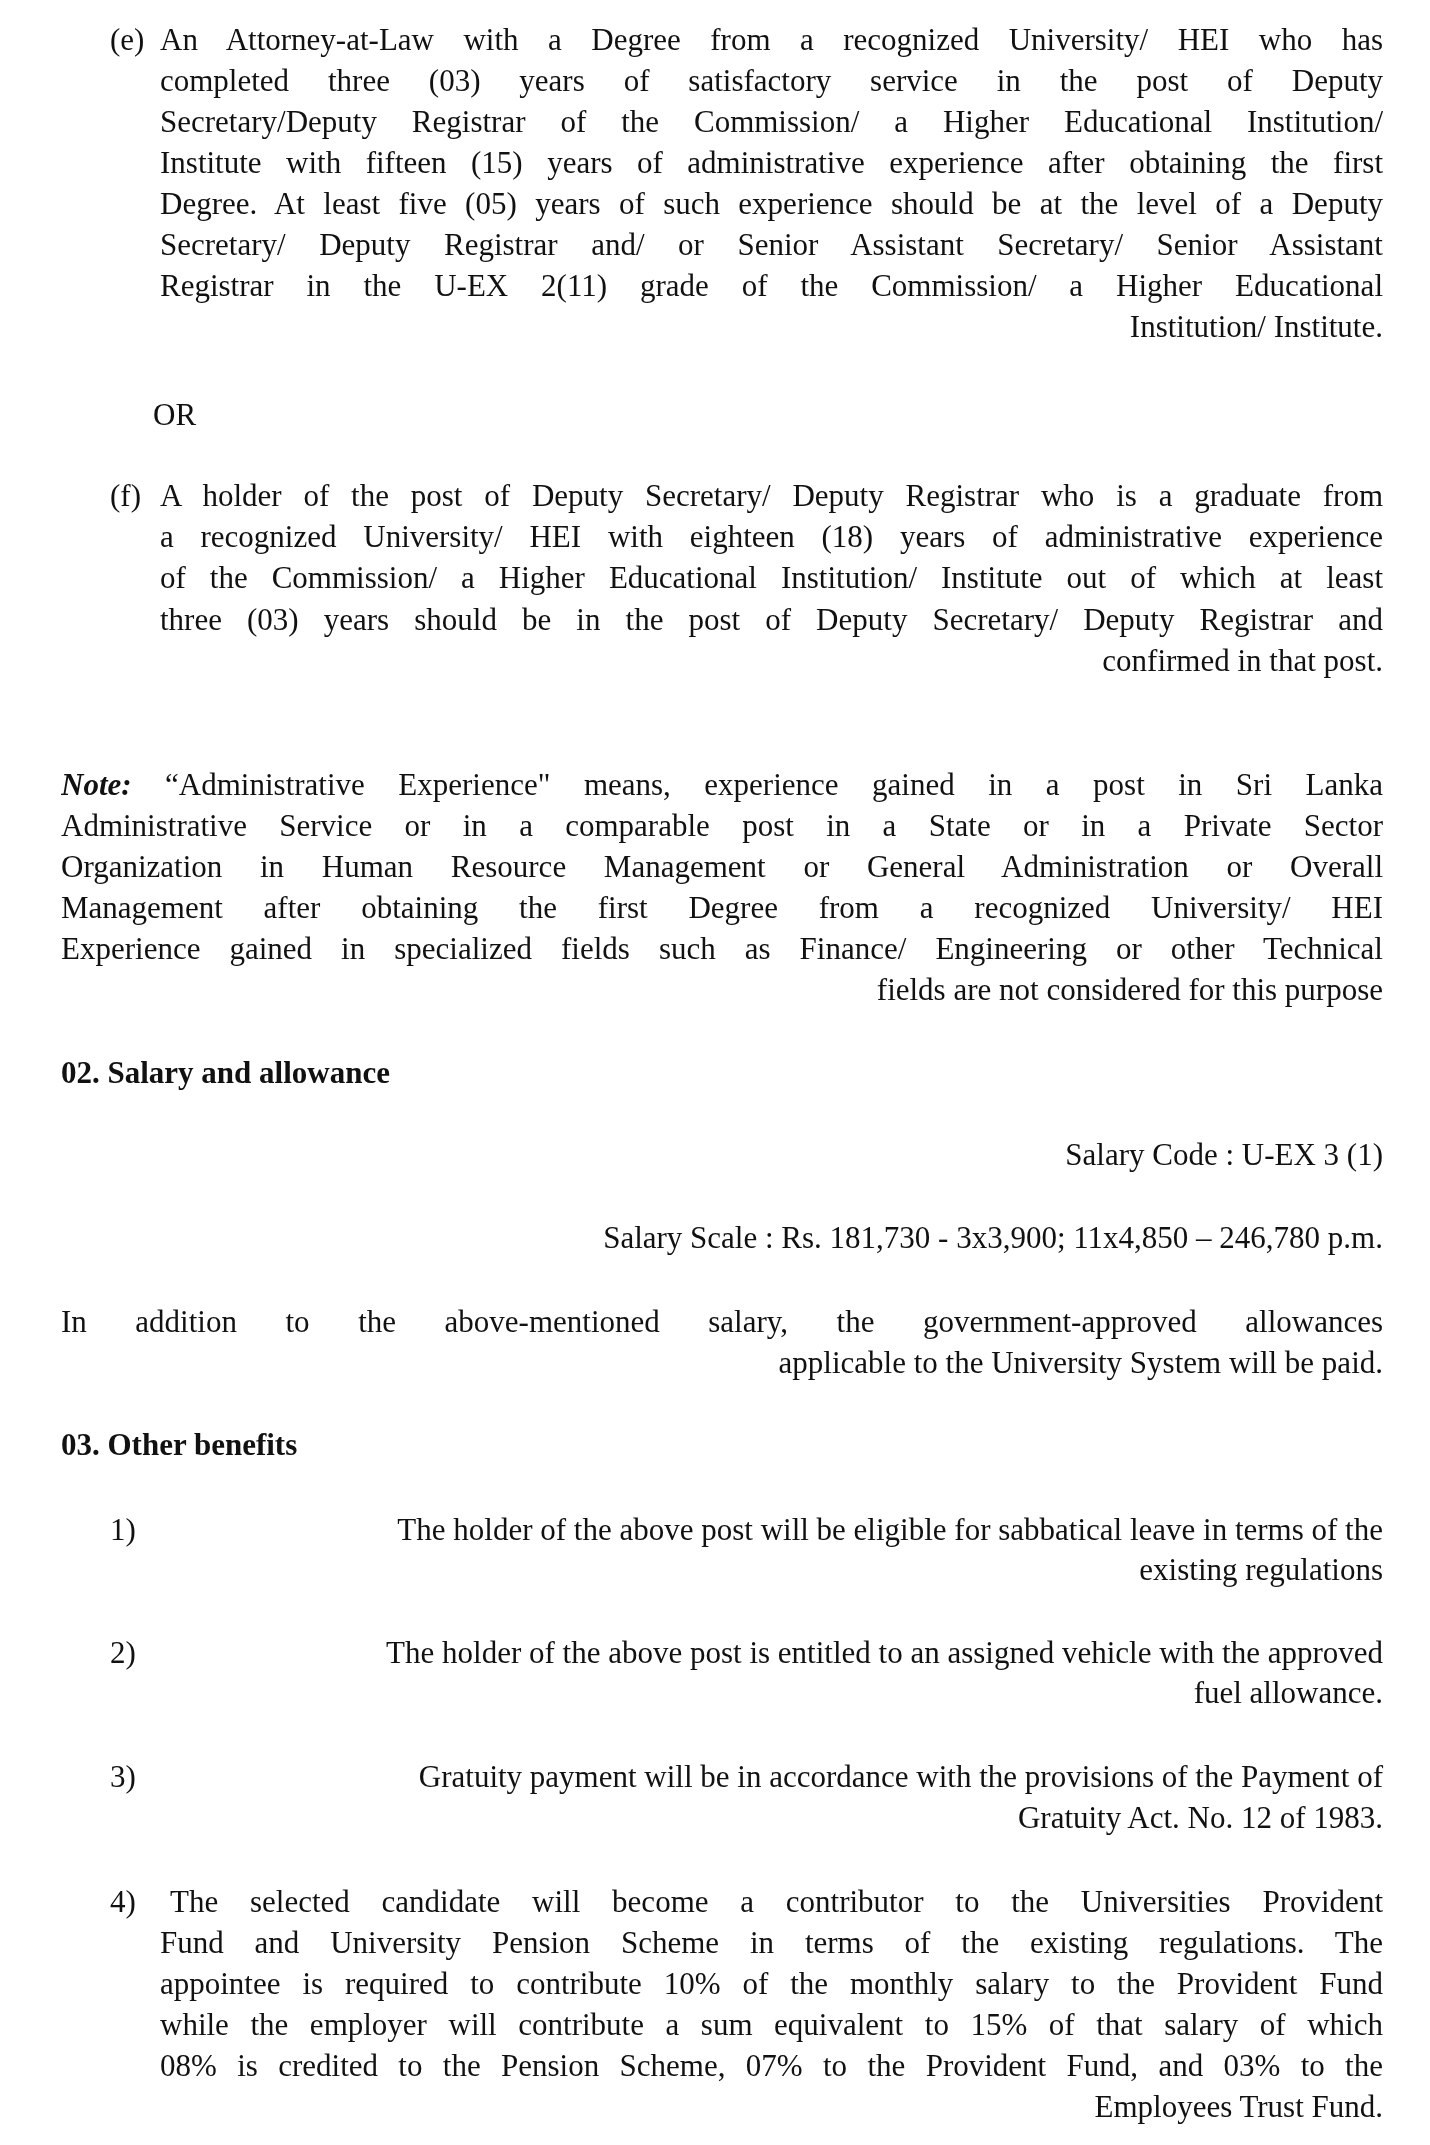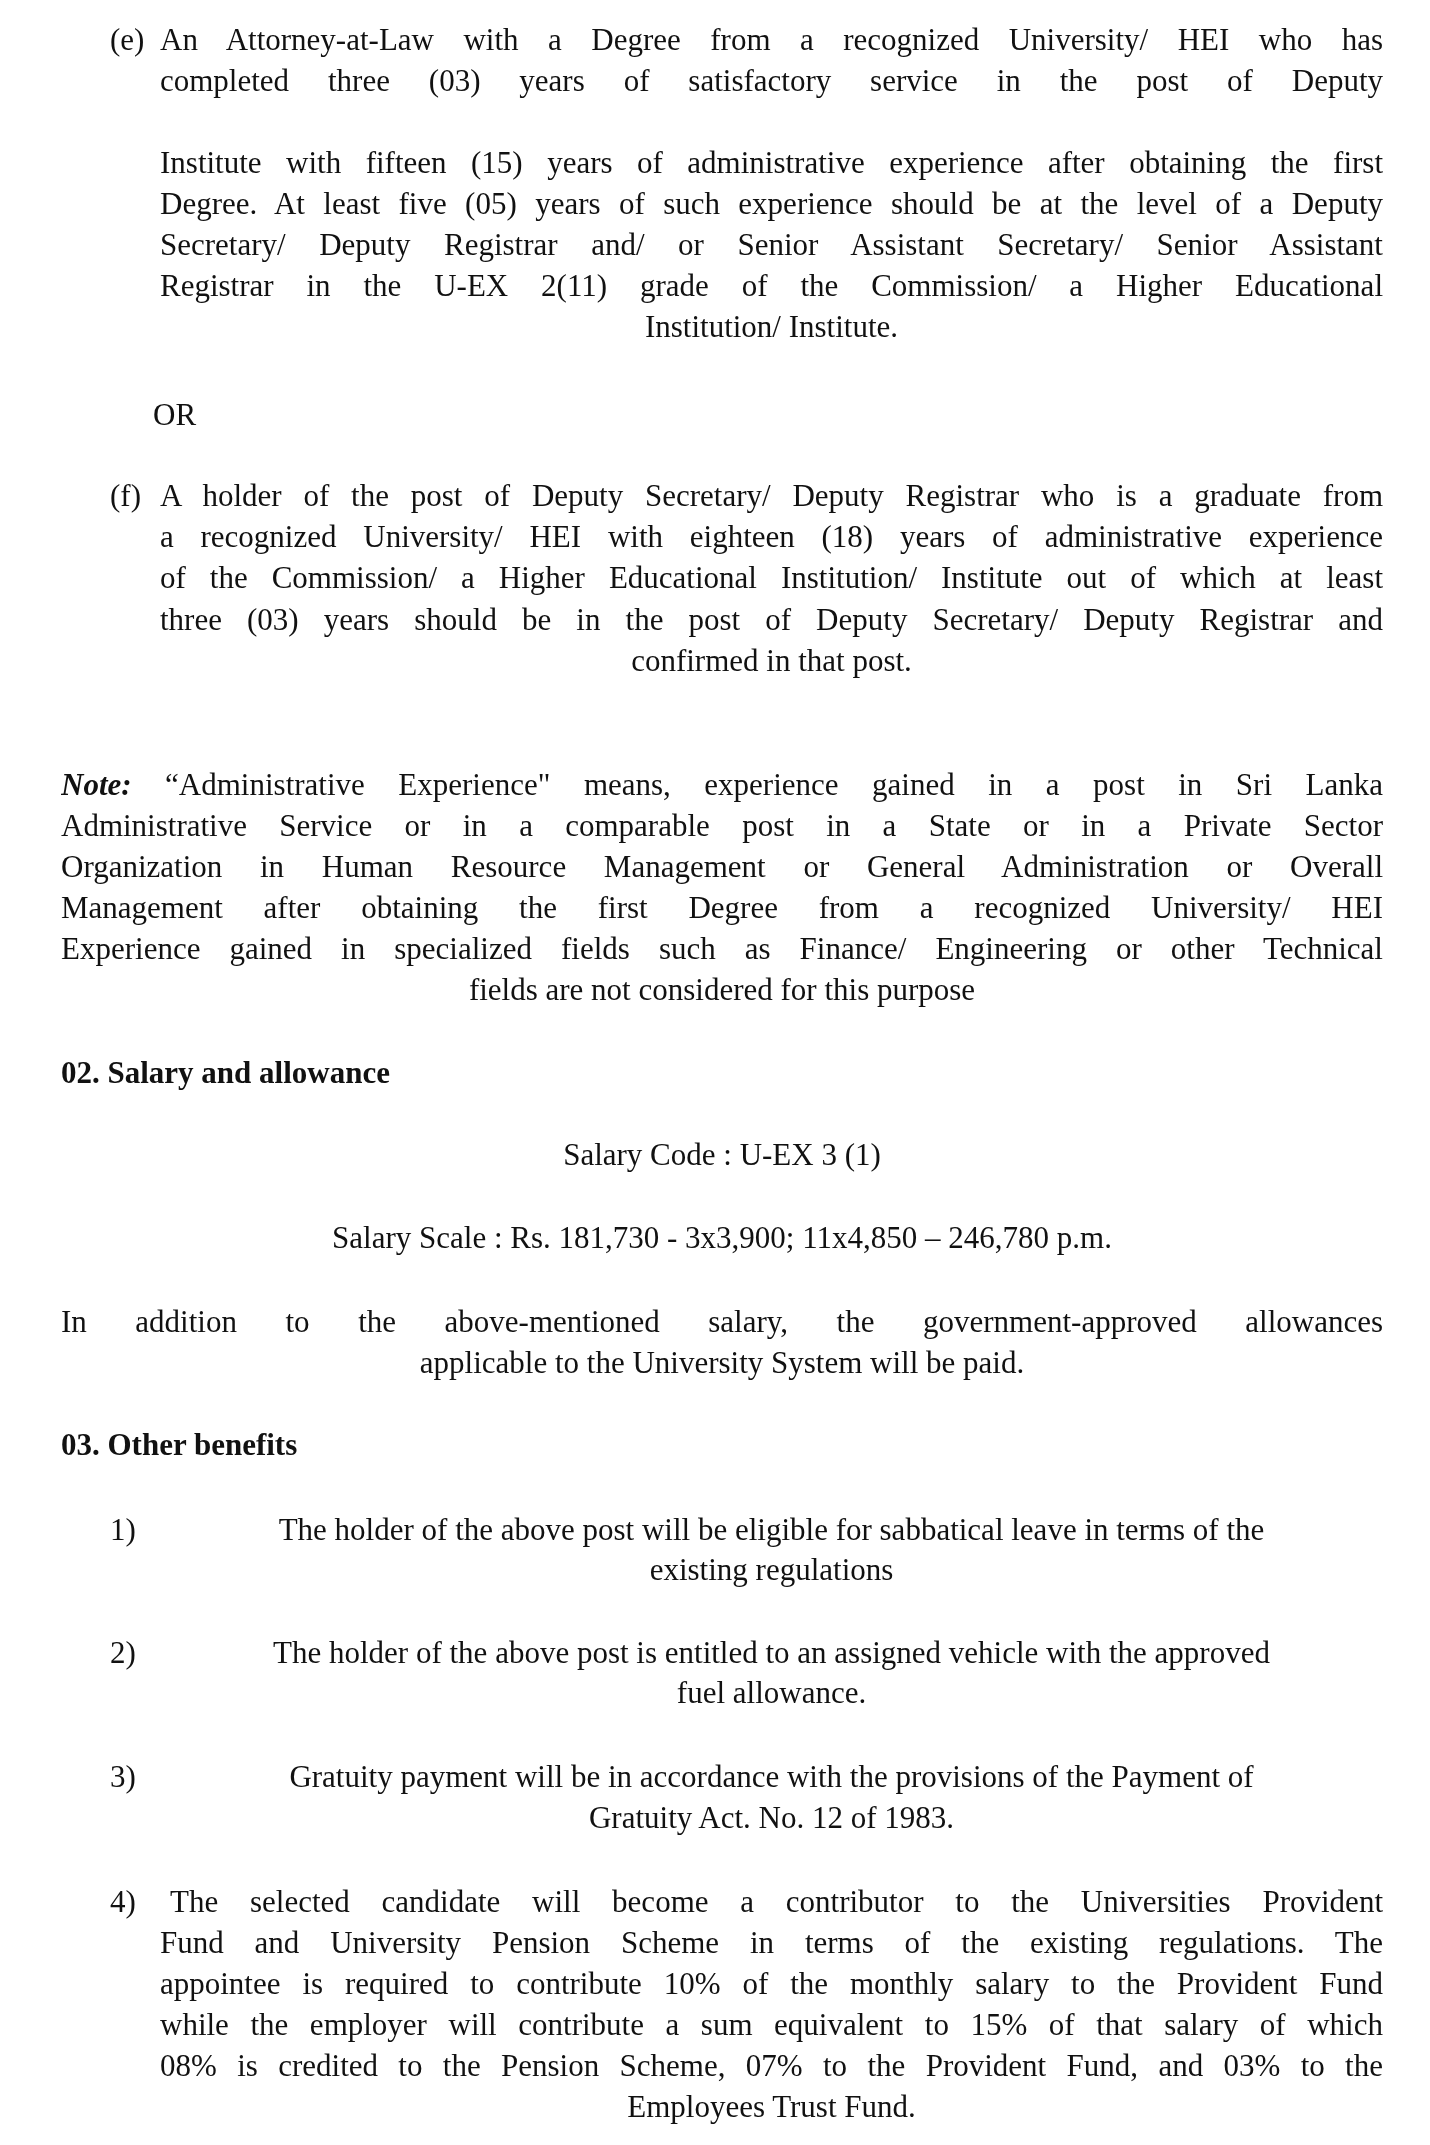--- a/index.html
+++ b/index.html
@@ -1,36 +1,37 @@
 <!DOCTYPE html>
 <html><head>
 <meta charset="utf-8">
 <style>
   html, body { margin: 0; padding: 0; background: #ffffff; }
   body { width: 1430px; height: 2145px; position: relative; overflow: hidden;
          font-family: "Liberation Serif", serif; color: #111111; }
   .page { position: absolute; left: 0; top: 0; width: 1430px; height: 2145px; background: #ffffff; }
   .ln { position: absolute; font-size: 31px; line-height: 36px; height: 36px; white-space: nowrap; }
   .just { text-align: justify; text-align-last: justify; white-space: normal; overflow: hidden; }
-  .left { text-align: center; }
+  .left { text-align: right; }
   .ind { left: 160px; width: 1223px; }
   .full { left: 61px; width: 1322px; }
   .marker { position: absolute; font-size: 31px; line-height: 36px; left: 110px; }
   .heading { position: absolute; left: 61px; font-size: 31px; line-height: 36px; font-weight: bold;
              text-decoration-thickness: 3px; text-underline-offset: 4px; }
   .bold { font-weight: bold; font-style: italic; }
 </style>
 </head>
 <body>
 
 <div class="page">
 
   <span class="marker" style="top:22px">(e)</span>
   <div class="ln ind just" style="top:22px">An Attorney-at-Law with a Degree from a recognized University/ HEI who has</div>
   <div class="ln ind just" style="top:63px">completed three (03) years of satisfactory service in the post of Deputy</div>
+  <div class="ln ind just" style="top:104px">Secretary/Deputy Registrar of the Commission/ a Higher Educational Institution/</div>
   <div class="ln ind just" style="top:145px">Institute with fifteen (15) years of administrative experience after obtaining the first</div>
   <div class="ln ind just" style="top:186px">Degree. At least five (05) years of such experience should be at the level of a Deputy</div>
   <div class="ln ind just" style="top:227px">Secretary/ Deputy Registrar and/ or Senior Assistant Secretary/ Senior Assistant</div>
   <div class="ln ind just" style="top:268px">Registrar in the U-EX 2(11) grade of the Commission/ a Higher Educational</div>
   <div class="ln ind left" style="top:309px">Institution/ Institute.</div>
 
   <div class="ln left" style="top:397px; left:153px">OR</div>
 
   <span class="marker" style="top:478px">(f)</span>
   <div class="ln ind just" style="top:478px">A holder of the post of Deputy Secretary/ Deputy Registrar who is a graduate from</div>

